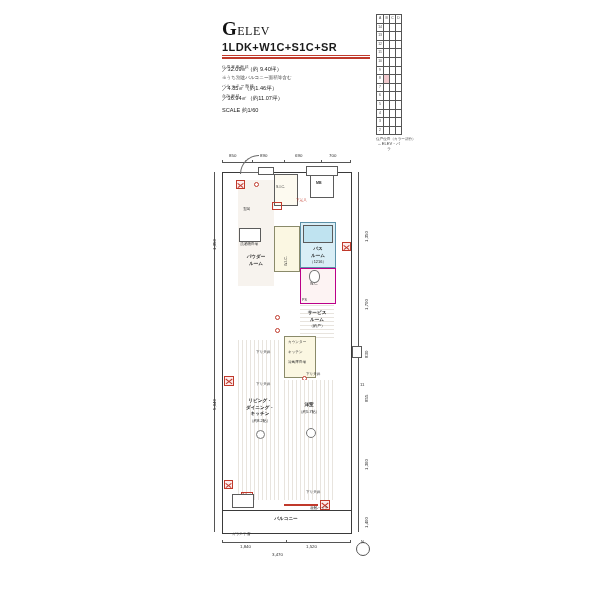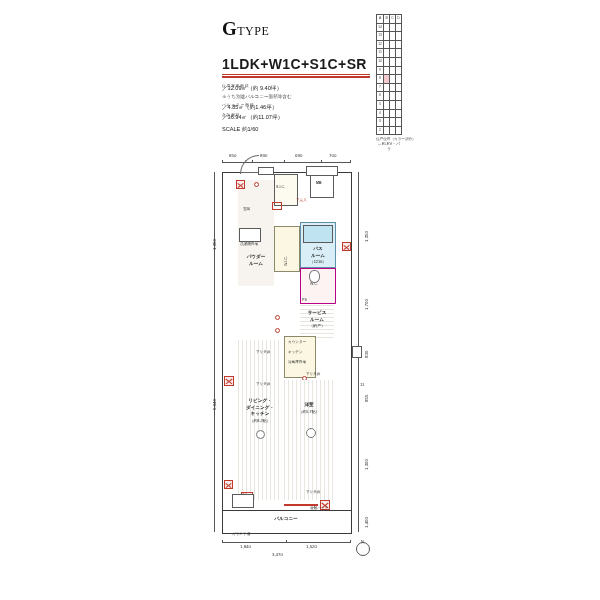--- a/index.html
+++ b/index.html
@@ -4,21 +4,21 @@
 <style>
   html,body{margin:0;padding:0;background:#ffffff;}
   body{width:600px;height:600px;font-family:"Liberation Sans",sans-serif;color:#1a1a1a;overflow:hidden;}
   #sheet{position:relative;width:600px;height:600px;}
 
   
   .hdr{position:absolute;left:222px;top:18px;width:150px;}
   .ttl{font-family:"Liberation Serif",serif;letter-spacing:.5px;color:#111;}
   .ttl .big{font-size:19px;font-weight:bold;}
   .ttl .sm{font-size:12px;}
-  .subttl{font-size:14px;font-weight:bold;margin-top:16px;letter-spacing:.4px;}
+  .subttl{font-size:11px;font-weight:bold;margin-top:1px;letter-spacing:.4px;}
   .rule{height:1px;background:#c0392b;margin-top:2px;width:148px;}
   .rule2{height:2px;background:#c0392b;margin-top:1px;width:148px;}
   .specs{margin-top:5px;font-size:5.6px;line-height:1.85;color:#222;}
   .specs .row{white-space:nowrap;}
   .specs .lbl{display:inline-block;width:52px;}
   .specs .note{font-size:4.6px;color:#444;}
   .scale{font-size:5.6px;margin-top:1px;}
 
   
   .tower{position:absolute;left:376px;top:14px;width:26px;}
@@ -69,21 +69,21 @@
   .north .ring{width:12px;height:12px;border:.8px solid #555;border-radius:50%;}
   .north .nd{position:absolute;left:5px;top:-3px;font-size:4px;color:#333;}
 </style>
 </head>
 <body>
 
 <div id="sheet">
 
   <div class="hdr">
     <div class="ttl">
-      <span class="big">G</span><span class="sm">TYPE</span>
+      <span class="big">G</span><span class="sm">ELEV</span>
     </div>
     <div class="subttl">1LDK+W1C+S1C+SR</div>
     <div class="rule"></div>
     <div class="rule2"></div>
     <div class="specs">
       <div class="row"><span class="lbl">住 戸 専 有 面 積</span>／<span>32.09㎡（約 9.40坪）</span></div>
       <div class="row note">※うち別途バルコニー面積等含む</div>
       <div class="row"><span class="lbl">バ ル コ ニ ー 面 積</span>／<span>4.85㎡（約1.46坪）</span></div>
       <div class="row"><span class="lbl">合 計 面 積</span>／<span>36.94㎡（約11.07坪）</span></div>
       <div class="scale">SCALE 約1/60</div>

